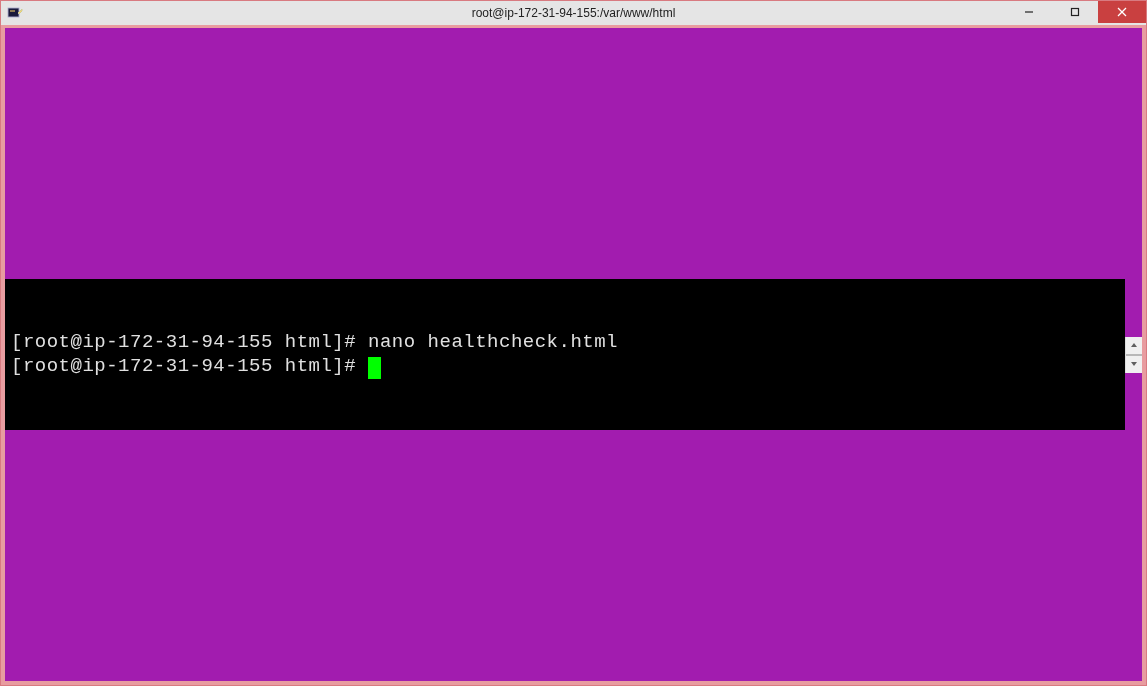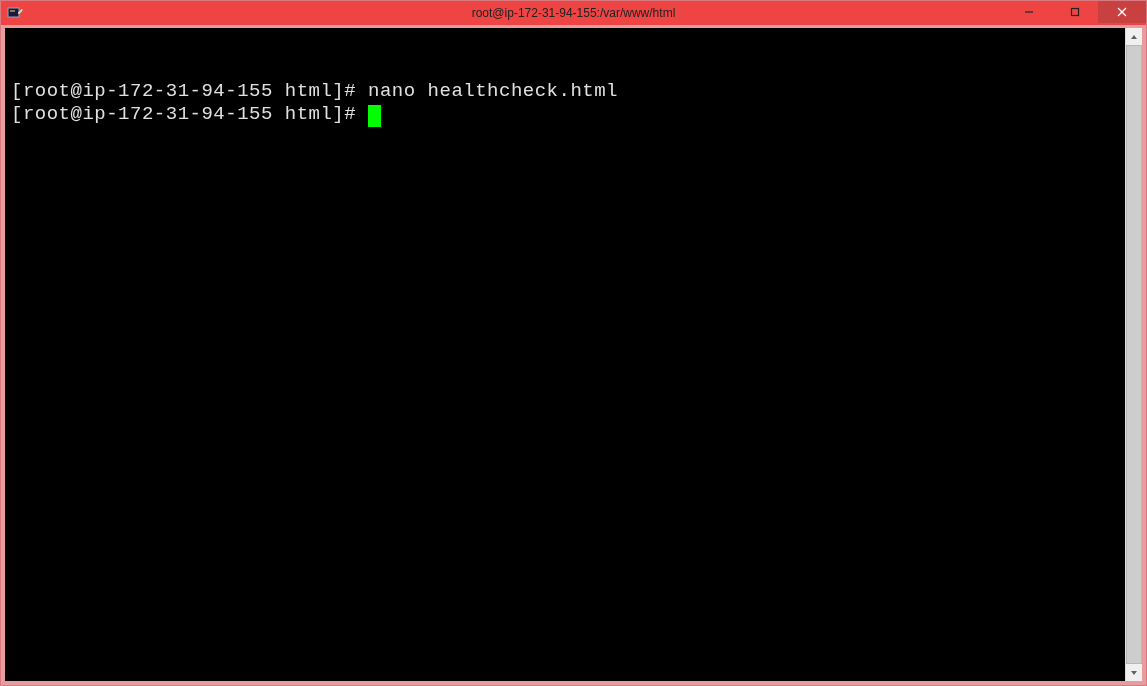--- a/index.html
+++ b/index.html
@@ -16,21 +16,21 @@
     }
     .window {
       width: 100%;
       height: 100%;
       display: flex;
       flex-direction: column;
       border: 1px solid #d87a80;
     }
     .titlebar {
       height: 24px;
-      background: #ef4444;
+      background: #e5e5e5;
       display: flex;
       align-items: center;
       position: relative;
       font-size: 12px;
       color: #333;
     }
     .titlebar-icon {
       width: 16px;
       height: 16px;
       margin-left: 6px;
@@ -73,20 +73,21 @@
       background: #e89ca0;
       padding: 3px 4px 4px 4px;
       display: flex;
       min-height: 0;
     }
     .terminal-wrap {
       flex: 1;
       display: flex;
       background: #a21caf;
       min-height: 0;
+      align-items: center;
     }
     .terminal {
       flex: 1;
       background: #000;
       color: #dedede;
       font-family: "Consolas", "Courier New", monospace;
       font-size: 19px;
       line-height: 1.25;
       padding: 4px 6px;
       white-space: pre;

